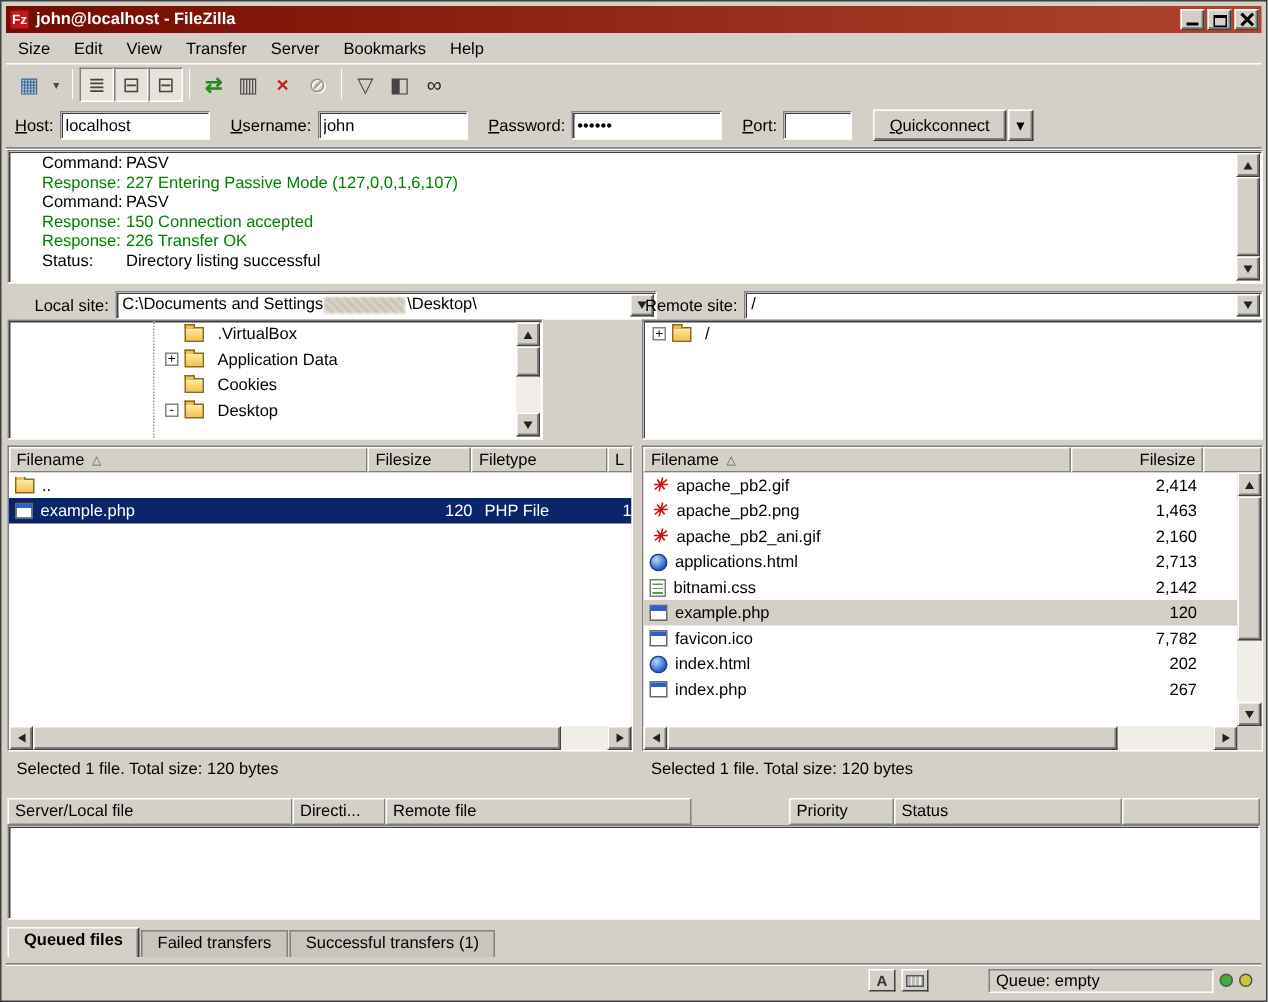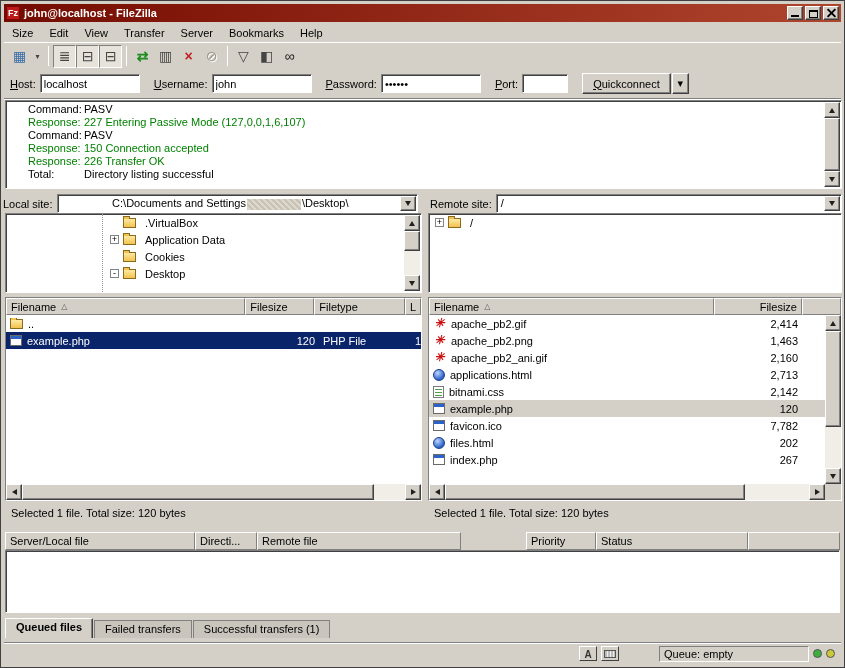--- a/index.html
+++ b/index.html
@@ -52,29 +52,29 @@
   .hscroll{height:16px;background:#f0eee6;display:flex;}
   .sbtn{width:16px;height:16px;flex:none;display:flex;align-items:center;justify-content:center;background:#d4d0c8;border:1px solid;border-color:#fff #404040 #404040 #fff;box-shadow:inset -1px -1px 0 #808080;}
   .sthumb{background:#d4d0c8;border:1px solid;border-color:#fff #404040 #404040 #fff;box-shadow:inset -1px -1px 0 #808080;}
   .tri-up{width:0;height:0;border-left:3px solid transparent;border-right:3px solid transparent;border-bottom:5px solid #202020;}
   .tri-down{width:0;height:0;border-left:3px solid transparent;border-right:3px solid transparent;border-top:5px solid #202020;}
   .tri-left{width:0;height:0;border-top:3px solid transparent;border-bottom:3px solid transparent;border-right:5px solid #202020;}
   .tri-right{width:0;height:0;border-top:3px solid transparent;border-bottom:3px solid transparent;border-left:5px solid #202020;}
 
   
   .siterow{position:absolute;top:193px;height:19px;display:flex;align-items:center;}
-  .siterow.left{left:0;width:417px;text-align:center;} .siterow.right{left:427px;width:414px;}
+  .siterow.left{left:20px;width:417px;} .siterow.right{left:427px;width:414px;}
   .sitelabel{flex:none;padding:0 4px 0 2px;}
   .combo{position:relative;flex:1;height:19px;background:#fff;border:1px solid;border-color:#808080 #fff #fff #808080;box-shadow:inset 1px 1px 0 #404040;line-height:17px;padding:0 18px 0 4px;white-space:nowrap;overflow:hidden;}
   .combo-btn{position:absolute;right:1px;top:1px;bottom:1px;width:16px;background:#d4d0c8;border:1px solid;border-color:#fff #404040 #404040 #fff;box-shadow:inset -1px -1px 0 #808080;display:flex;align-items:center;justify-content:center;}
   .censor{display:inline-block;width:54px;height:11px;vertical-align:middle;background:linear-gradient(45deg,#c8c2b4 25%,#ded8cc 25% 50%,#c8c2b4 50% 75%,#ded8cc 75%);background-size:6px 6px;filter:blur(0.6px);margin:0 1px;}
 
   
   .treepanel{position:absolute;top:212px;height:80px;background:#fff;border:1px solid;border-color:#808080 #fff #fff #808080;box-shadow:inset 1px 1px 0 #404040;overflow:hidden;}
-  .treepanel.left{left:4px;width:417px;} .treepanel.right{left:427px;width:414px;}
+  .treepanel.left{left:4px;width:357px;} .treepanel.right{left:427px;width:414px;}
   .trow{display:flex;align-items:center;height:17px;white-space:nowrap;}
   .treepanel.left .trow{padding-left:104px;}
   .treepanel.right .trow{padding-left:6px;}
   .guide{position:absolute;left:96px;top:0;bottom:0;border-left:1px dotted #9a9a9a;}
   .expander{flex:none;width:9px;height:9px;border:1px solid #848484;background:#fff;font-size:9px;line-height:7px;text-align:center;margin-right:4px;}
   .expander:empty{border-color:transparent;background:transparent;}
   .tlabel{padding-left:4px;}
 
   
   .fi{display:inline-block;vertical-align:middle;margin-right:5px;flex:none;}
@@ -208,21 +208,21 @@
         </div>
       <div class="logline lt-response">
           <span class="loglabel">Response:</span>
           <span>150 Connection accepted</span>
         </div>
       <div class="logline lt-response">
           <span class="loglabel">Response:</span>
           <span>226 Transfer OK</span>
         </div>
       <div class="logline lt-status">
-          <span class="loglabel">Total:</span>
+          <span class="loglabel">Status:</span>
           <span>Directory listing successful</span>
         </div>
     </div>
     <div class="vscroll">
       <span class="sbtn">
           <span class="tri-up"></span>
         </span>
       <span class="sthumb" style="flex:1"></span>
       <span class="sbtn">
           <span class="tri-down"></span>
@@ -394,21 +394,21 @@
       <div class="frow">
         <span class="cell rc-name">
             <i class="fi icon-ico"></i>
             <span>favicon.ico</span>
           </span>
         <span class="cell rc-size num">7,782</span>
       </div>
       <div class="frow">
         <span class="cell rc-name">
             <i class="fi icon-html"></i>
-            <span>files.html</span>
+            <span>index.html</span>
           </span>
         <span class="cell rc-size num">202</span>
       </div>
       <div class="frow">
         <span class="cell rc-name">
             <i class="fi icon-php"></i>
             <span>index.php</span>
           </span>
         <span class="cell rc-size num">267</span>
       </div>

